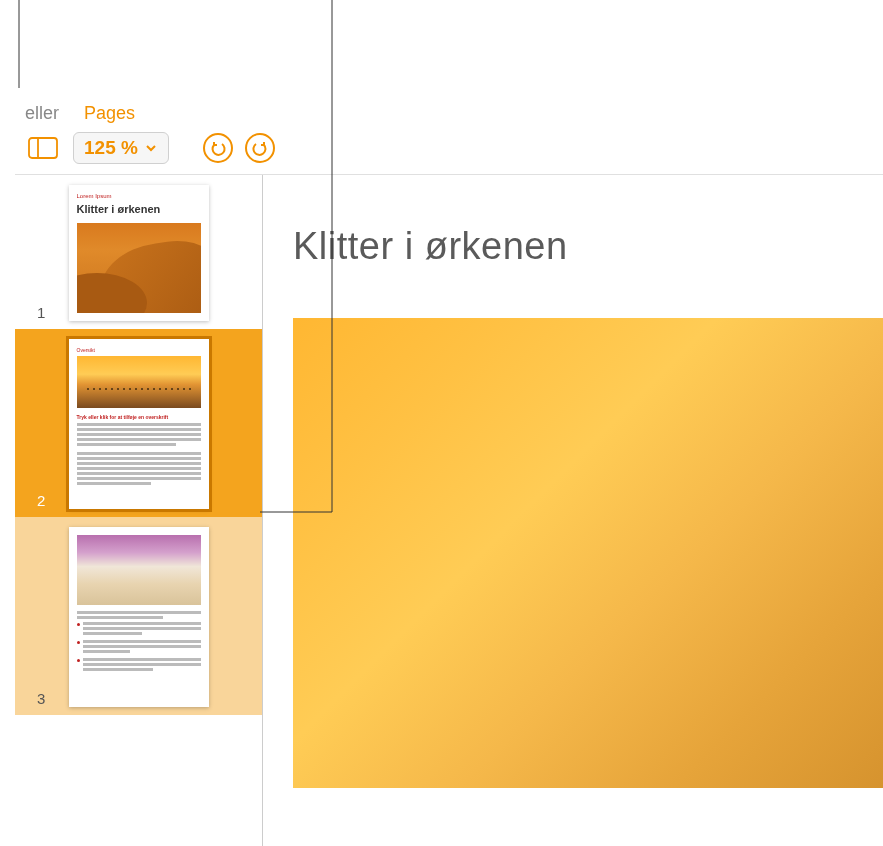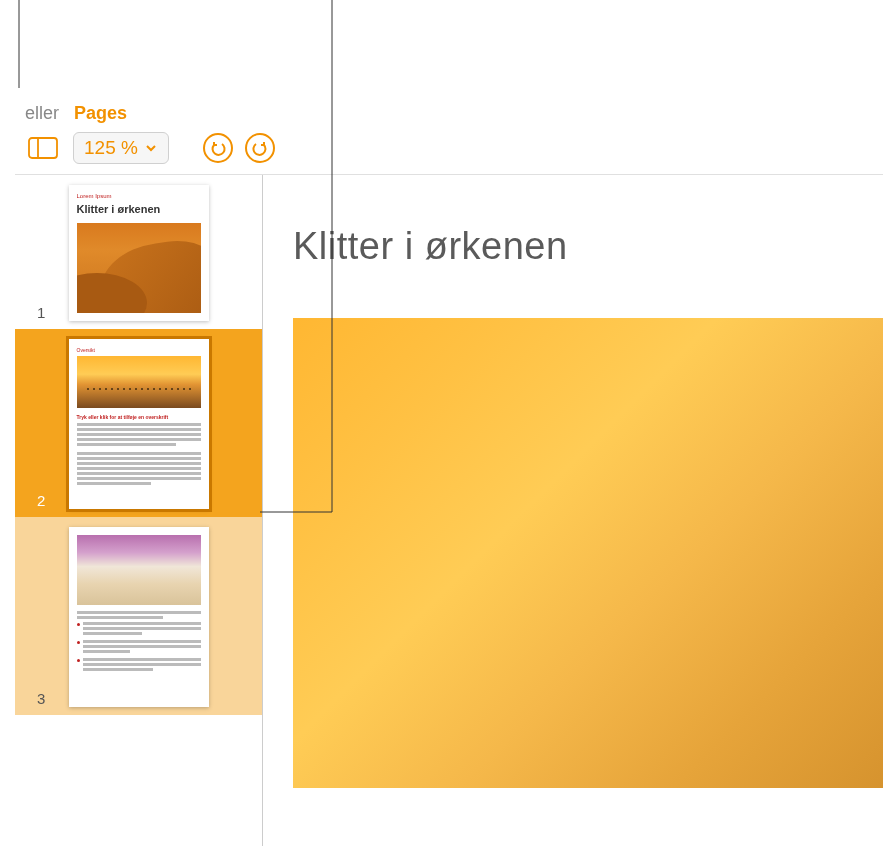--- a/index.html
+++ b/index.html
@@ -5,29 +5,29 @@
   * { box-sizing: border-box; margin: 0; padding: 0; }
   html, body { width: 883px; height: 846px; font-family: -apple-system, Helvetica, Arial, sans-serif; background: #fff; overflow: hidden; }
 
   .callout-lines { position: absolute; top: 0; left: 0; pointer-events: none; z-index: 50; }
   .callout-lines line { stroke: #333; stroke-width: 1; }
 
   .app { position: absolute; top: 95px; left: 15px; right: 0; bottom: 0; background: #fff; }
 
   .breadcrumb { padding: 8px 10px 2px 10px; font-size: 18px; }
   .breadcrumb .c1 { color: #888; }
-  .breadcrumb .c2 { color: #f29100; font-weight: 700; margin-left: 10px; }
+  .breadcrumb .c2 { color: #f29100; font-weight: 400; margin-left: 20px; }
 
   .toolbar { display: flex; align-items: center; gap: 12px; padding: 6px 10px 10px 10px; border-bottom: 1px solid #e0e0e0; }
 
   .icon-btn { width: 36px; height: 30px; display: flex; align-items: center; justify-content: center; border-radius: 5px; cursor: pointer; }
   .icon-btn svg { stroke: #f29100; fill: none; stroke-width: 1.8; }
 
   .zoom { display: flex; align-items: center; gap: 6px; border: 1px solid #d0d0d0; background: #f6f6f6; border-radius: 6px; padding: 4px 10px; height: 32px; cursor: pointer; }
-  .zoom-val { color: #f29100; font-size: 19px; font-weight: 400; }
+  .zoom-val { color: #f29100; font-size: 19px; font-weight: 700; }
   .zoom svg { stroke: #f29100; fill: none; stroke-width: 2; }
 
   .round-btn { width: 30px; height: 30px; border: 2px solid #f29100; border-radius: 50%; display: flex; align-items: center; justify-content: center; cursor: pointer; }
   .round-btn svg { stroke: #f29100; fill: none; stroke-width: 2; }
 
   .workspace { display: flex; height: calc(100% - 80px); }
 
   .sidebar { width: 248px; flex: 0 0 248px; overflow-y: auto; border-right: 1px solid #ccc; background: #fff; }
 
   .thumb-row { position: relative; padding: 10px 0 8px 0; display: flex; justify-content: center; }

